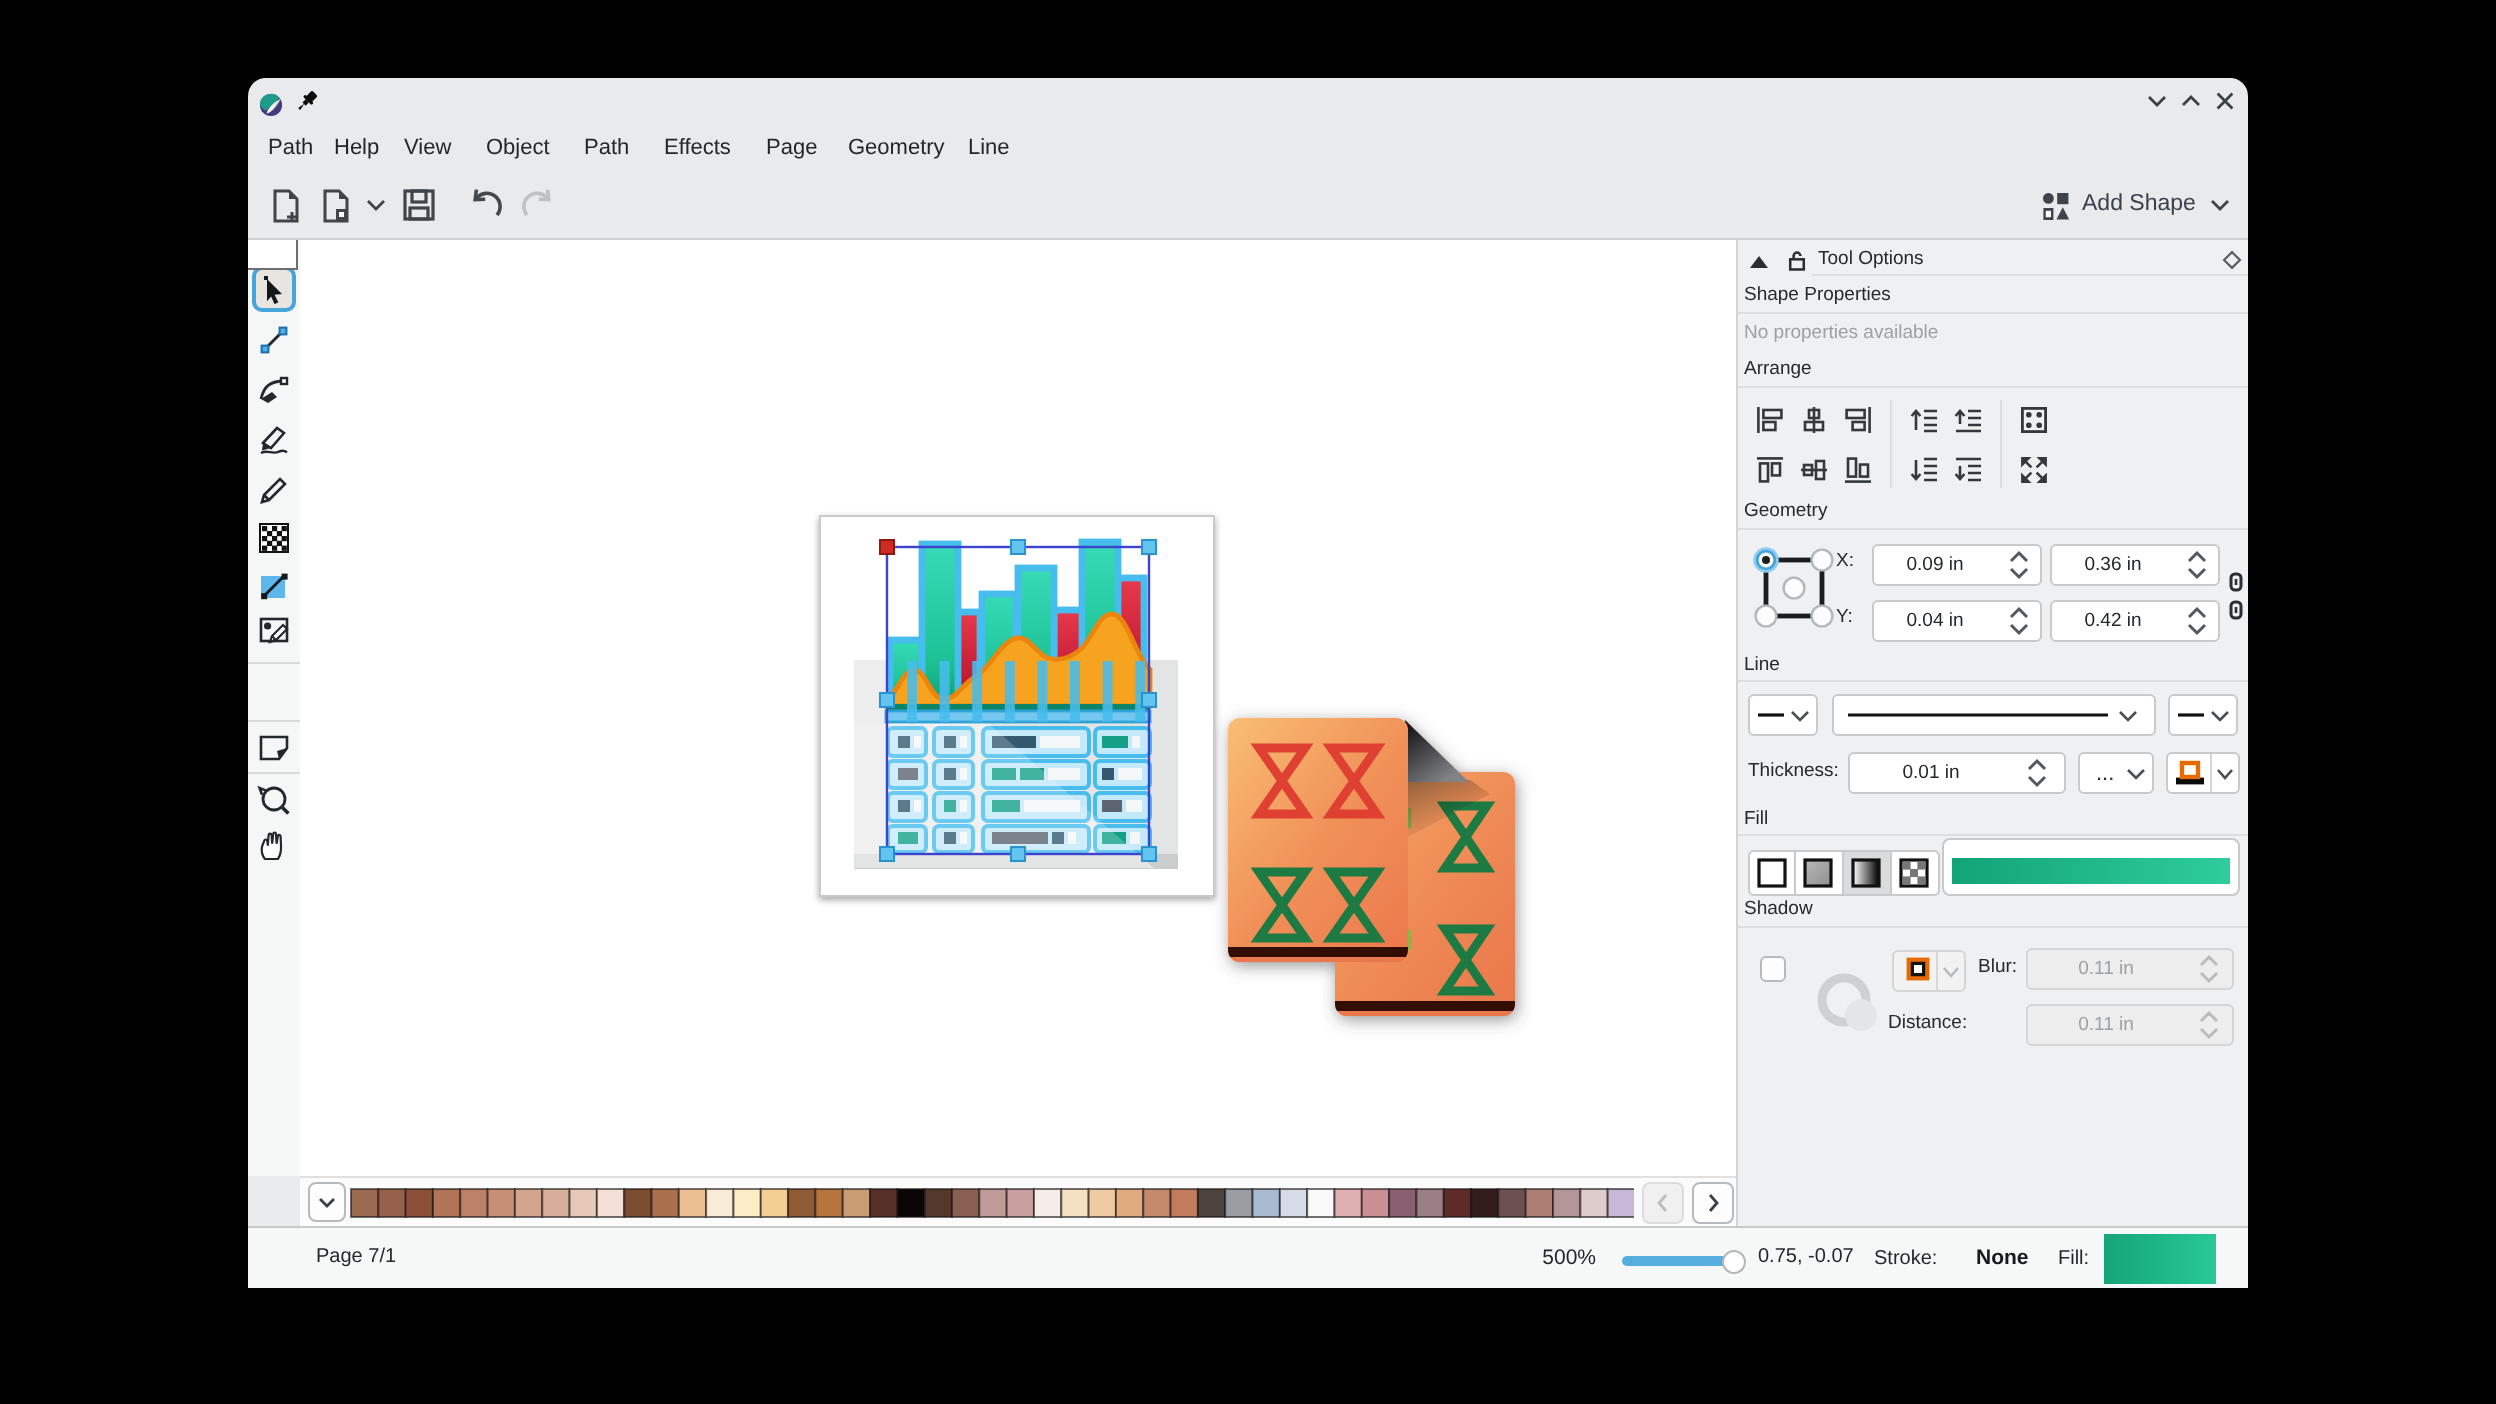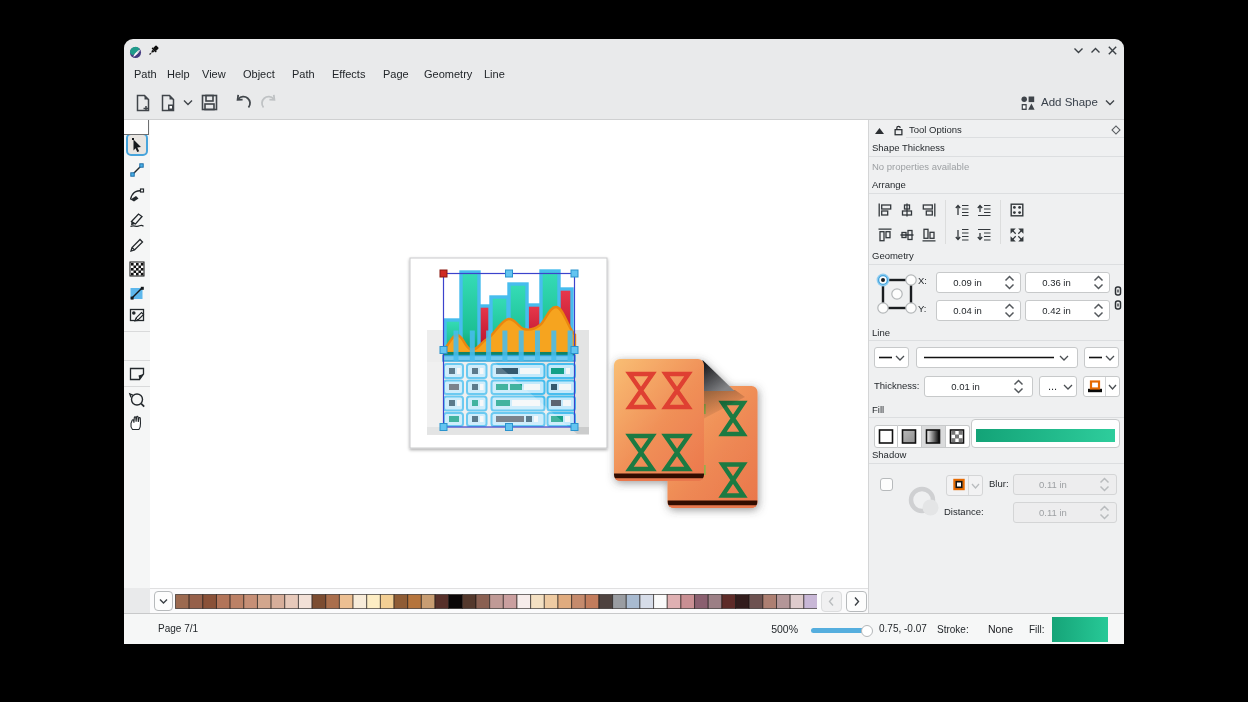--- a/index.html
+++ b/index.html
@@ -188,21 +188,21 @@
       </svg>
     <svg class="abs" style="left:24px;top:5px" width="11" height="11" viewBox="0 0 13 13">
       <rect x="2.5" y="5.5" width="8" height="6" fill="none" stroke="#2b2f33" stroke-width="1.5"></rect>
       <path d="M4.5 5.5 V3.5 A2 2 0 0 1 8.5 3.5" fill="none" stroke="#2b2f33" stroke-width="1.5"></path>
     </svg>
     <div class="dlabel" style="left:40px;top:4px">Tool Options</div>
     <svg class="abs" style="left:242px;top:5px" width="10" height="10" viewBox="0 0 10 10">
         <rect x="2.2" y="2.2" width="5.6" height="5.6" fill="none" stroke="#5a5e62" stroke-width="1.1" transform="rotate(45 5 5)"></rect>
       </svg>
     <div class="hline" style="left:37px;top:17px;width:219px"></div>
-    <div class="dlabel" style="left:3px;top:22px">Shape Thickness</div>
+    <div class="dlabel" style="left:3px;top:22px">Shape Properties</div>
     <div class="hline" style="left:0;top:36px;width:256px"></div>
     <div class="dlabel dgrey" style="left:3px;top:41px">No properties available</div>
     <div class="dlabel" style="left:3px;top:59px">Arrange</div>
     <div class="hline" style="left:0;top:73px;width:256px"></div>
     <div id="arrange">
       <svg class="abs" style="left:8px;top:82px" width="16" height="16" viewBox="0 0 16 16" stroke="#33383c" fill="none" stroke-width="1.3">
         <path d="M2.2 1.5 V14.5"></path>
           <rect x="4.7" y="3" width="9" height="4"></rect>
           <rect x="4.7" y="9" width="6" height="4"></rect>
       </svg>
@@ -482,21 +482,21 @@
         </svg>
     </div>
   </div>
   <div id="statusbar">
     <div class="abs" style="left:34px;top:9px;font-size:10px;color:#24282c">Page 7/1</div>
     <div class="abs" style="left:620px;top:9px;width:54px;text-align:right;font-size:10.5px;color:#24282c">500%</div>
     <div class="abs" style="left:687px;top:14px;width:56px;height:5px;background:#55aede;border-radius:2.5px"></div>
     <div class="abs" style="left:737px;top:11px;width:12px;height:12px;background:#fff;border:1px solid #b4b7b9;border-radius:50%"></div>
     <div class="abs" style="left:755px;top:9px;font-size:10px;color:#24282c">0.75, -0.07</div>
     <div class="abs" style="left:813px;top:10px;font-size:10px;color:#24282c">Stroke:</div>
-    <div class="abs" style="left:864px;top:9px;font-size:10.5px;color:#17191c;font-weight:400">None</div>
+    <div class="abs" style="left:864px;top:9px;font-size:10.5px;color:#17191c;font-weight:700">None</div>
     <div class="abs" style="left:905px;top:10px;font-size:10px;color:#24282c">Fill:</div>
     <div class="abs" style="left:928px;top:3px;width:56px;height:25px;background:linear-gradient(90deg,#16a478,#27c997)"></div>
   </div>
   <svg class="abs" id="art" style="left:26px;top:81px" width="718" height="468" viewBox="150 120 718 468">
     <defs>
       <linearGradient id="teal" x1="0" y1="0" x2="0" y2="1">
           <stop offset="0" stop-color="#36dcb7"></stop>
           <stop offset="0.75" stop-color="#1cc094"></stop>
           <stop offset="1" stop-color="#0f9f72"></stop>
         </linearGradient>

